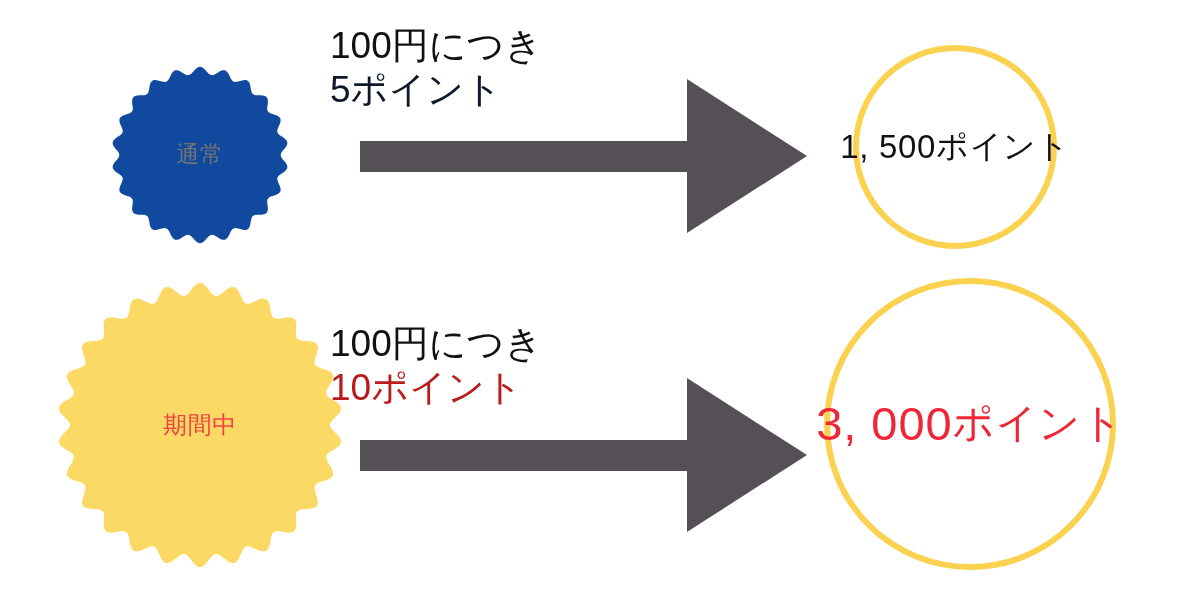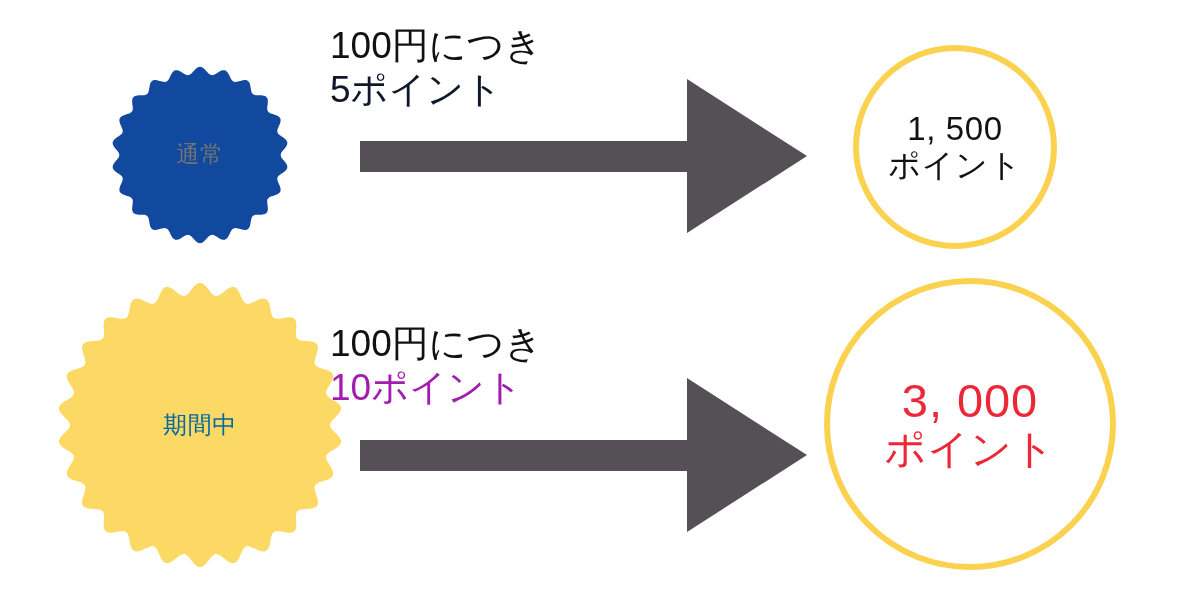--- a/index.html
+++ b/index.html
@@ -108,21 +108,21 @@
   }
   .caption-line.black { color: #111111; }
   .caption-line.red   { color: #ee2737; }
 
   
   .result-circle {
     position: absolute;
     border-radius: 50%;
     background: #ffffff;
     display: flex;
-    flex-direction: column;
+    flex-direction: row;
     align-items: center;
     justify-content: center;
     text-align: center;
     line-height: 1.12;
   }
   #circle-normal {
     left: 853px;
     top: 45px;
     width: 204px;
     height: 204px;
@@ -184,26 +184,26 @@
 
   <div class="result-circle" id="circle-normal" style="border-color: rgb(251, 210, 79);">
     <span class="result-amount" style="color: rgb(17, 17, 17);">1, 500</span>
     <span class="result-unit" style="color: rgb(17, 17, 17);">ポイント</span>
   </div>
 
   <div class="badge" id="badge-period">
     <svg class="badge-svg" viewBox="0 0 200 200" aria-hidden="true">
       <path id="scallop-period-path" fill="#FCD964" d="M100.00,2.00L100.99,2.15L101.96,2.58L102.92,3.26L103.86,4.16L104.78,5.21L105.67,6.34L106.53,7.47L107.38,8.55L108.23,9.48L109.07,10.23L109.93,10.74L110.81,10.98L111.72,10.96L112.68,10.67L113.68,10.14L114.72,9.44L115.80,8.60L116.91,7.70L118.05,6.82L119.19,6.02L120.31,5.38L121.41,4.94L122.46,4.75L123.45,4.85L124.37,5.23L125.22,5.88L125.99,6.77L126.69,7.87L127.32,9.10L127.92,10.41L128.49,11.73L129.06,12.97L129.65,14.08L130.29,15.01L131.00,15.71L131.80,16.16L132.69,16.35L133.69,16.30L134.78,16.03L135.96,15.59L137.22,15.04L138.51,14.43L139.82,13.85L141.12,13.34L142.37,12.99L143.54,12.83L144.60,12.90L145.54,13.23L146.35,13.81L147.01,14.65L147.54,15.70L147.96,16.93L148.28,18.28L148.54,19.70L148.78,21.11L149.04,22.45L149.35,23.67L149.75,24.73L150.27,25.58L150.94,26.20L151.76,26.60L152.74,26.79L153.87,26.79L155.12,26.65L156.47,26.41L157.87,26.13L159.28,25.88L160.66,25.70L161.96,25.65L163.13,25.78L164.15,26.10L164.99,26.65L165.63,27.41L166.07,28.38L166.34,29.53L166.44,30.82L166.43,32.21L166.35,33.65L166.25,35.07L166.17,36.44L166.18,37.70L166.32,38.82L166.62,39.77L167.12,40.54L167.82,41.12L168.73,41.54L169.82,41.81L171.07,41.97L172.44,42.06L173.87,42.13L175.30,42.22L176.68,42.38L177.95,42.64L179.06,43.04L179.97,43.60L180.65,44.33L181.09,45.22L181.29,46.27L181.27,47.45L181.07,48.74L180.73,50.08L180.30,51.46L179.86,52.81L179.46,54.12L179.17,55.35L179.03,56.47L179.10,57.46L179.40,58.33L179.94,59.07L180.72,59.69L181.72,60.21L182.89,60.67L184.20,61.08L185.57,61.49L186.94,61.92L188.24,62.40L189.41,62.96L190.40,63.62L191.14,64.38L191.63,65.25L191.84,66.22L191.79,67.29L191.49,68.43L190.98,69.63L190.33,70.85L189.59,72.08L188.83,73.30L188.13,74.47L187.55,75.59L187.15,76.65L186.98,77.63L187.06,78.54L187.41,79.39L188.02,80.18L188.87,80.92L189.90,81.65L191.06,82.36L192.30,83.09L193.53,83.83L194.68,84.61L195.68,85.44L196.48,86.31L197.02,87.23L197.29,88.19L197.26,89.18L196.95,90.20L196.38,91.24L195.61,92.28L194.68,93.32L193.66,94.33L192.64,95.33L191.68,96.31L190.85,97.25L190.21,98.18L189.81,99.10L189.67,100.00L189.81,100.90L190.21,101.82L190.85,102.75L191.68,103.69L192.64,104.67L193.66,105.67L194.68,106.68L195.61,107.72L196.38,108.76L196.95,109.80L197.26,110.82L197.29,111.81L197.02,112.77L196.48,113.69L195.68,114.56L194.68,115.39L193.53,116.17L192.30,116.91L191.06,117.64L189.90,118.35L188.87,119.08L188.02,119.82L187.41,120.61L187.06,121.46L186.98,122.37L187.15,123.35L187.55,124.41L188.13,125.53L188.83,126.70L189.59,127.92L190.33,129.15L190.98,130.37L191.49,131.57L191.79,132.71L191.84,133.78L191.63,134.75L191.14,135.62L190.40,136.38L189.41,137.04L188.24,137.60L186.94,138.08L185.57,138.51L184.20,138.92L182.89,139.33L181.72,139.79L180.72,140.31L179.94,140.93L179.40,141.67L179.10,142.54L179.03,143.53L179.17,144.65L179.46,145.88L179.86,147.19L180.30,148.54L180.73,149.92L181.07,151.26L181.27,152.55L181.29,153.73L181.09,154.78L180.65,155.67L179.97,156.40L179.06,156.96L177.95,157.36L176.68,157.62L175.30,157.78L173.87,157.87L172.44,157.94L171.07,158.03L169.82,158.19L168.73,158.46L167.82,158.88L167.12,159.46L166.62,160.23L166.32,161.18L166.18,162.30L166.17,163.56L166.25,164.93L166.35,166.35L166.43,167.79L166.44,169.18L166.34,170.47L166.07,171.62L165.63,172.59L164.99,173.35L164.15,173.90L163.13,174.22L161.96,174.35L160.66,174.30L159.28,174.12L157.87,173.87L156.47,173.59L155.12,173.35L153.87,173.21L152.74,173.21L151.76,173.40L150.94,173.80L150.27,174.42L149.75,175.27L149.35,176.33L149.04,177.55L148.78,178.89L148.54,180.30L148.28,181.72L147.96,183.07L147.54,184.30L147.01,185.35L146.35,186.19L145.54,186.77L144.60,187.10L143.54,187.17L142.37,187.01L141.12,186.66L139.82,186.15L138.51,185.57L137.22,184.96L135.96,184.41L134.78,183.97L133.69,183.70L132.69,183.65L131.80,183.84L131.00,184.29L130.29,184.99L129.65,185.92L129.06,187.03L128.49,188.27L127.92,189.59L127.32,190.90L126.69,192.13L125.99,193.23L125.22,194.12L124.37,194.77L123.45,195.15L122.46,195.25L121.41,195.06L120.31,194.62L119.19,193.98L118.05,193.18L116.91,192.30L115.80,191.40L114.72,190.56L113.68,189.86L112.68,189.33L111.72,189.04L110.81,189.02L109.93,189.26L109.07,189.77L108.23,190.52L107.38,191.45L106.53,192.53L105.67,193.66L104.78,194.79L103.86,195.84L102.92,196.74L101.96,197.42L100.99,197.85L100.00,198.00L99.01,197.85L98.04,197.42L97.08,196.74L96.14,195.84L95.22,194.79L94.33,193.66L93.47,192.53L92.62,191.45L91.77,190.52L90.93,189.77L90.07,189.26L89.19,189.02L88.28,189.04L87.32,189.33L86.32,189.86L85.28,190.56L84.20,191.40L83.09,192.30L81.95,193.18L80.81,193.98L79.69,194.62L78.59,195.06L77.54,195.25L76.55,195.15L75.63,194.77L74.78,194.12L74.01,193.23L73.31,192.13L72.68,190.90L72.08,189.59L71.51,188.27L70.94,187.03L70.35,185.92L69.71,184.99L69.00,184.29L68.20,183.84L67.31,183.65L66.31,183.70L65.22,183.97L64.04,184.41L62.78,184.96L61.49,185.57L60.18,186.15L58.88,186.66L57.63,187.01L56.46,187.17L55.40,187.10L54.46,186.77L53.65,186.19L52.99,185.35L52.46,184.30L52.04,183.07L51.72,181.72L51.46,180.30L51.22,178.89L50.96,177.55L50.65,176.33L50.25,175.27L49.73,174.42L49.06,173.80L48.24,173.40L47.26,173.21L46.13,173.21L44.88,173.35L43.53,173.59L42.13,173.87L40.72,174.12L39.34,174.30L38.04,174.35L36.87,174.22L35.85,173.90L35.01,173.35L34.37,172.59L33.93,171.62L33.66,170.47L33.56,169.18L33.57,167.79L33.65,166.35L33.75,164.93L33.83,163.56L33.82,162.30L33.68,161.18L33.38,160.23L32.88,159.46L32.18,158.88L31.27,158.46L30.18,158.19L28.93,158.03L27.56,157.94L26.13,157.87L24.70,157.78L23.32,157.62L22.05,157.36L20.94,156.96L20.03,156.40L19.35,155.67L18.91,154.78L18.71,153.73L18.73,152.55L18.93,151.26L19.27,149.92L19.70,148.54L20.14,147.19L20.54,145.88L20.83,144.65L20.97,143.53L20.90,142.54L20.60,141.67L20.06,140.93L19.28,140.31L18.28,139.79L17.11,139.33L15.80,138.92L14.43,138.51L13.06,138.08L11.76,137.60L10.59,137.04L9.60,136.38L8.86,135.62L8.37,134.75L8.16,133.78L8.21,132.71L8.51,131.57L9.02,130.37L9.67,129.15L10.41,127.92L11.17,126.70L11.87,125.53L12.45,124.41L12.85,123.35L13.02,122.37L12.94,121.46L12.59,120.61L11.98,119.82L11.13,119.08L10.10,118.35L8.94,117.64L7.70,116.91L6.47,116.17L5.32,115.39L4.32,114.56L3.52,113.69L2.98,112.77L2.71,111.81L2.74,110.82L3.05,109.80L3.62,108.76L4.39,107.72L5.32,106.68L6.34,105.67L7.36,104.67L8.32,103.69L9.15,102.75L9.79,101.82L10.19,100.90L10.33,100.00L10.19,99.10L9.79,98.18L9.15,97.25L8.32,96.31L7.36,95.33L6.34,94.33L5.32,93.32L4.39,92.28L3.62,91.24L3.05,90.20L2.74,89.18L2.71,88.19L2.98,87.23L3.52,86.31L4.32,85.44L5.32,84.61L6.47,83.83L7.70,83.09L8.94,82.36L10.10,81.65L11.13,80.92L11.98,80.18L12.59,79.39L12.94,78.54L13.02,77.63L12.85,76.65L12.45,75.59L11.87,74.47L11.17,73.30L10.41,72.08L9.67,70.85L9.02,69.63L8.51,68.43L8.21,67.29L8.16,66.22L8.37,65.25L8.86,64.38L9.60,63.62L10.59,62.96L11.76,62.40L13.06,61.92L14.43,61.49L15.80,61.08L17.11,60.67L18.28,60.21L19.28,59.69L20.06,59.07L20.60,58.33L20.90,57.46L20.97,56.47L20.83,55.35L20.54,54.12L20.14,52.81L19.70,51.46L19.27,50.08L18.93,48.74L18.73,47.45L18.71,46.27L18.91,45.22L19.35,44.33L20.03,43.60L20.94,43.04L22.05,42.64L23.32,42.38L24.70,42.22L26.13,42.13L27.56,42.06L28.93,41.97L30.18,41.81L31.27,41.54L32.18,41.12L32.88,40.54L33.38,39.77L33.68,38.82L33.82,37.70L33.83,36.44L33.75,35.07L33.65,33.65L33.57,32.21L33.56,30.82L33.66,29.53L33.93,28.38L34.37,27.41L35.01,26.65L35.85,26.10L36.87,25.78L38.04,25.65L39.34,25.70L40.72,25.88L42.13,26.13L43.53,26.41L44.88,26.65L46.13,26.79L47.26,26.79L48.24,26.60L49.06,26.20L49.73,25.58L50.25,24.73L50.65,23.67L50.96,22.45L51.22,21.11L51.46,19.70L51.72,18.28L52.04,16.93L52.46,15.70L52.99,14.65L53.65,13.81L54.46,13.23L55.40,12.90L56.46,12.83L57.63,12.99L58.88,13.34L60.18,13.85L61.49,14.43L62.78,15.04L64.04,15.59L65.22,16.03L66.31,16.30L67.31,16.35L68.20,16.16L69.00,15.71L69.71,15.01L70.35,14.08L70.94,12.97L71.51,11.73L72.08,10.41L72.68,9.10L73.31,7.87L74.01,6.77L74.78,5.88L75.63,5.23L76.55,4.85L77.54,4.75L78.59,4.94L79.69,5.38L80.81,6.02L81.95,6.82L83.09,7.70L84.20,8.60L85.28,9.44L86.32,10.14L87.32,10.67L88.28,10.96L89.19,10.98L90.07,10.74L90.93,10.23L91.77,9.48L92.62,8.55L93.47,7.47L94.33,6.34L95.22,5.21L96.14,4.16L97.08,3.26L98.04,2.58L99.01,2.15L100.00,2.00Z"></path>
     </svg>
-    <span class="badge-label" style="color: #0369a1;">期間中</span>
+    <span class="badge-label" style="color: #ef4444;">期間中</span>
   </div>
 
   <div class="caption" id="caption-bottom">
     <span class="caption-line black" style="color: rgb(17, 17, 17);">100円につき</span>
-    <span class="caption-line red" style="color: #a21caf;">10ポイント</span>
+    <span class="caption-line red" style="color: #b91c1c;">10ポイント</span>
   </div>
 
   <div class="arrow" id="arrow-bottom">
     <svg viewBox="0 0 460 168" preserveAspectRatio="none" aria-hidden="true">
       <polygon class="arrow-shape" fill="#555055" points="5,69 332,69 332,7 452,84 332,161 332,100 5,100"></polygon>
     </svg>
   </div>
 
   <div class="result-circle" id="circle-period" style="border-color: rgb(251, 210, 79);">
     <span class="result-amount" style="color: rgb(238, 39, 55);">3, 000</span>

